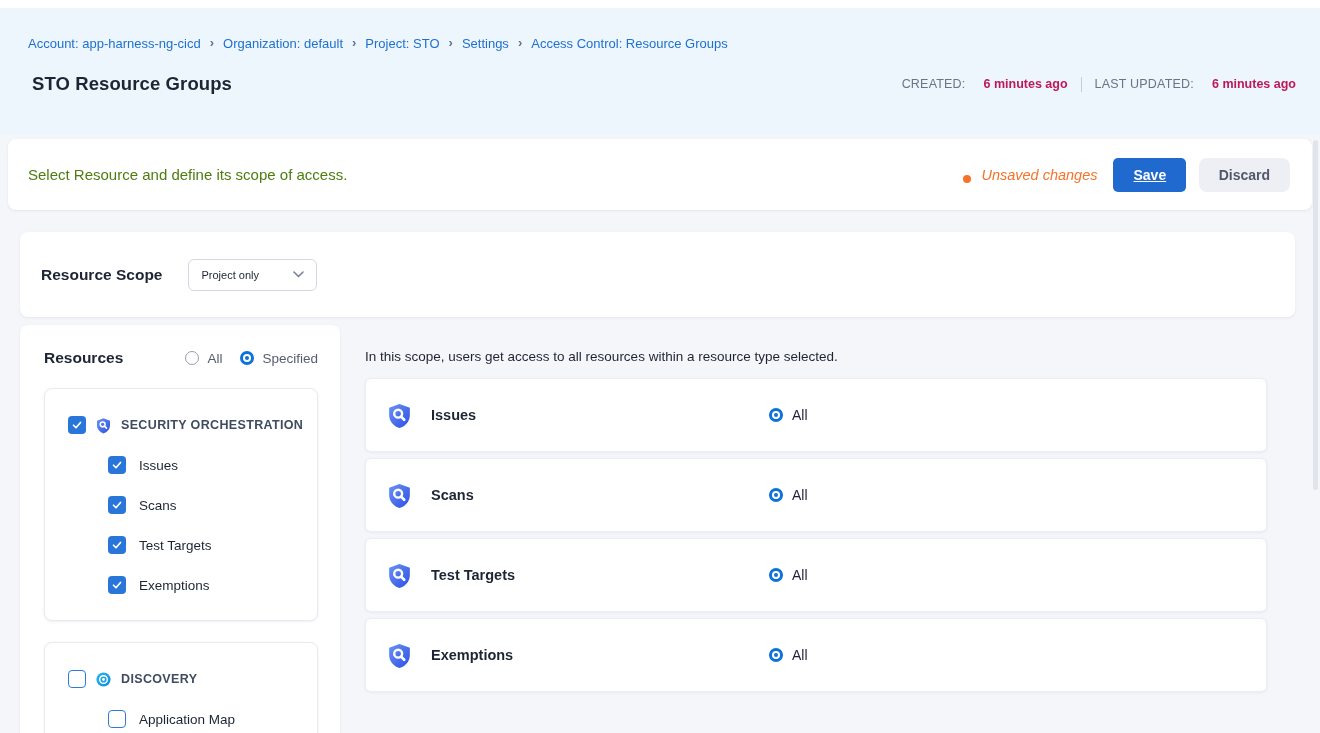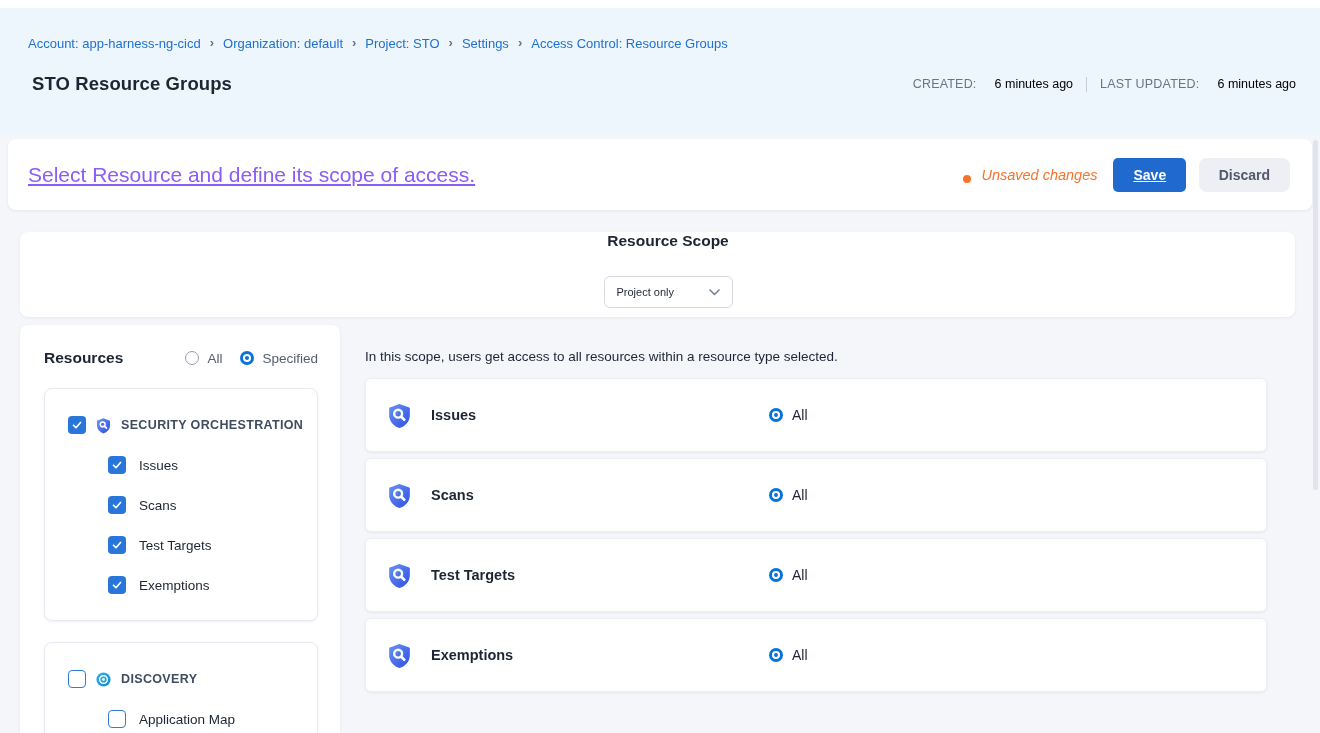--- a/index.html
+++ b/index.html
@@ -19,45 +19,45 @@
   }
   .crumb { cursor:pointer; }
   .crumb-sep { color:#63708c; font-size:13px; font-weight:600; transform:translateY(-1px); }
   .header-row2 {
     display:flex; justify-content:space-between; align-items:center;
     padding:22px 24px 0 32px;
   }
   .page-title { font-size:18.5px; font-weight:700; color:#1d2433; letter-spacing:.1px; }
   .meta { display:flex; align-items:center; gap:10px; font-size:12.5px; white-space:nowrap; }
   .meta-label { color:#6b7385; letter-spacing:.2px; }
-  .meta-value { color:#000000; font-weight:400;padding-left:8px; }
+  .meta-value { color:#be185d; font-weight:700;padding-left:8px; }
   .meta-divider { width:1px; height:15px; background:#c7ccd8; margin:0 3px; }
 
   
   .toolbar {
     margin:4px 8px 0; height:71px; background:#fff; border-radius:8px;
     box-shadow:0 1px 3px rgba(30,40,70,.08);
     display:flex; align-items:center; justify-content:space-between;
     padding:0 22px 0 20px;
   }
-  .instruction { font-size:21px; color:#8b5cf6;text-decoration:underline; }
+  .instruction { font-size:15px; color:#4d7c0f; }
   .toolbar-right { display:flex; align-items:center; gap:16px; }
   .unsaved { display:flex; align-items:flex-end; gap:10px; color:#f7722a; font-size:14.5px;font-style:italic; }
   .unsaved-dot { width:8px; height:8px; border-radius:50%; background:#f7722a; }
   .btn { font-family:inherit; font-size:14px; font-weight:700; border:none; border-radius:5px;
          padding:9px 20px; cursor:pointer; }
   .btn-save { background:#2069cf; color:#fff;text-decoration:underline; }
   .btn-discard { background:#edeff4; color:#515869; margin-left:8px;border-radius:8px; }
 
   
   .content { padding:22px 25px 0 20px; }
   .scope-card {
     background:#fff; border-radius:8px; height:85px;
     box-shadow:0 1px 3px rgba(30,40,70,.07);
-    display:flex; align-items:center; padding-left:21px; gap:26px;flex-direction:column;
+    display:flex; align-items:center; padding-left:21px; gap:26px;
   }
   .scope-label { font-size:15.5px; font-weight:700; color:#1d2433; }
   .select {
     min-width:129px; height:32px; border:1px solid #d5d8e4; border-radius:6px;
     background:#fff; display:flex; align-items:center; justify-content:space-between;
     gap:14px; padding:0 12px; font-size:11px; color:#1d2433; cursor:pointer;
   }
 
   .columns { display:flex; align-items:flex-start; gap:25px; margin-top:8px; }
 

